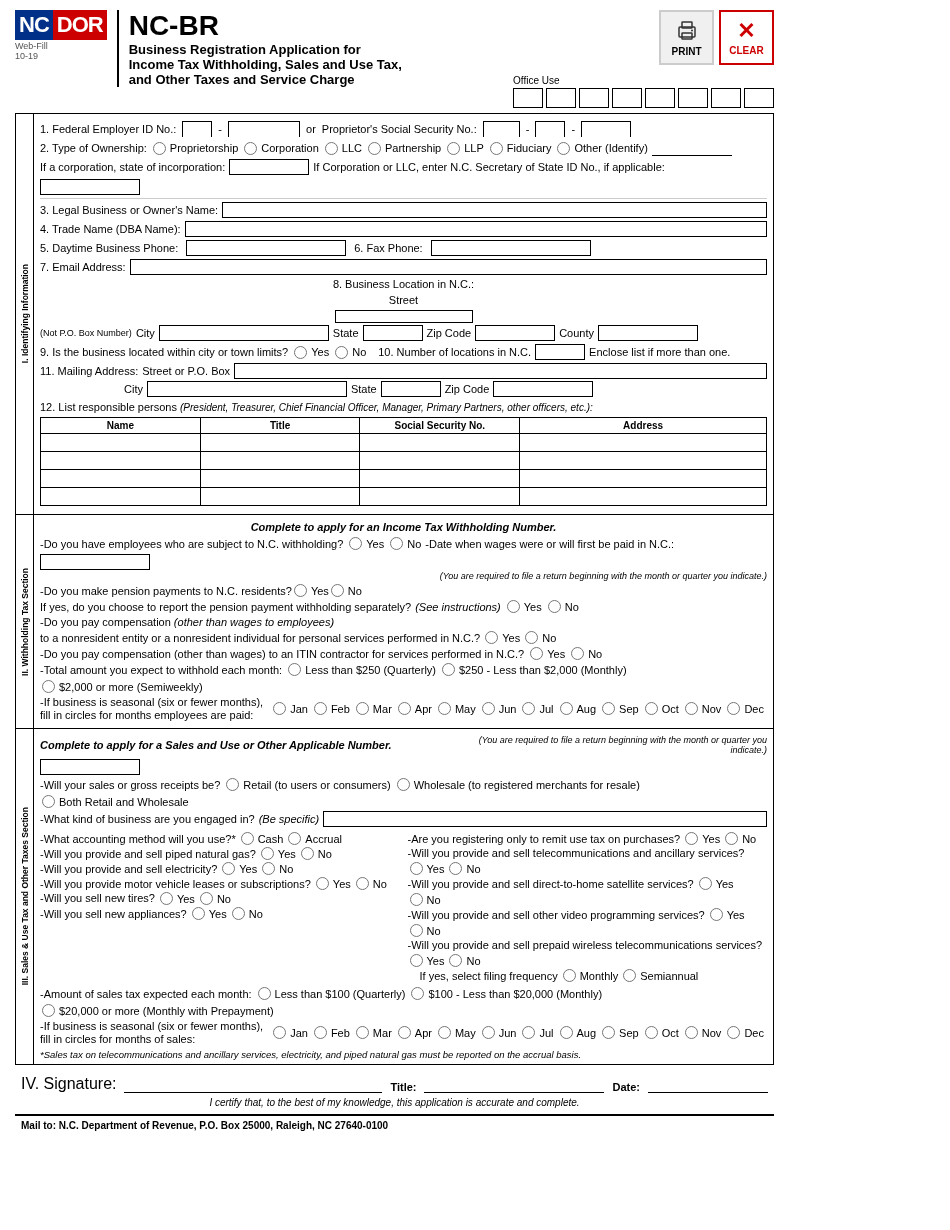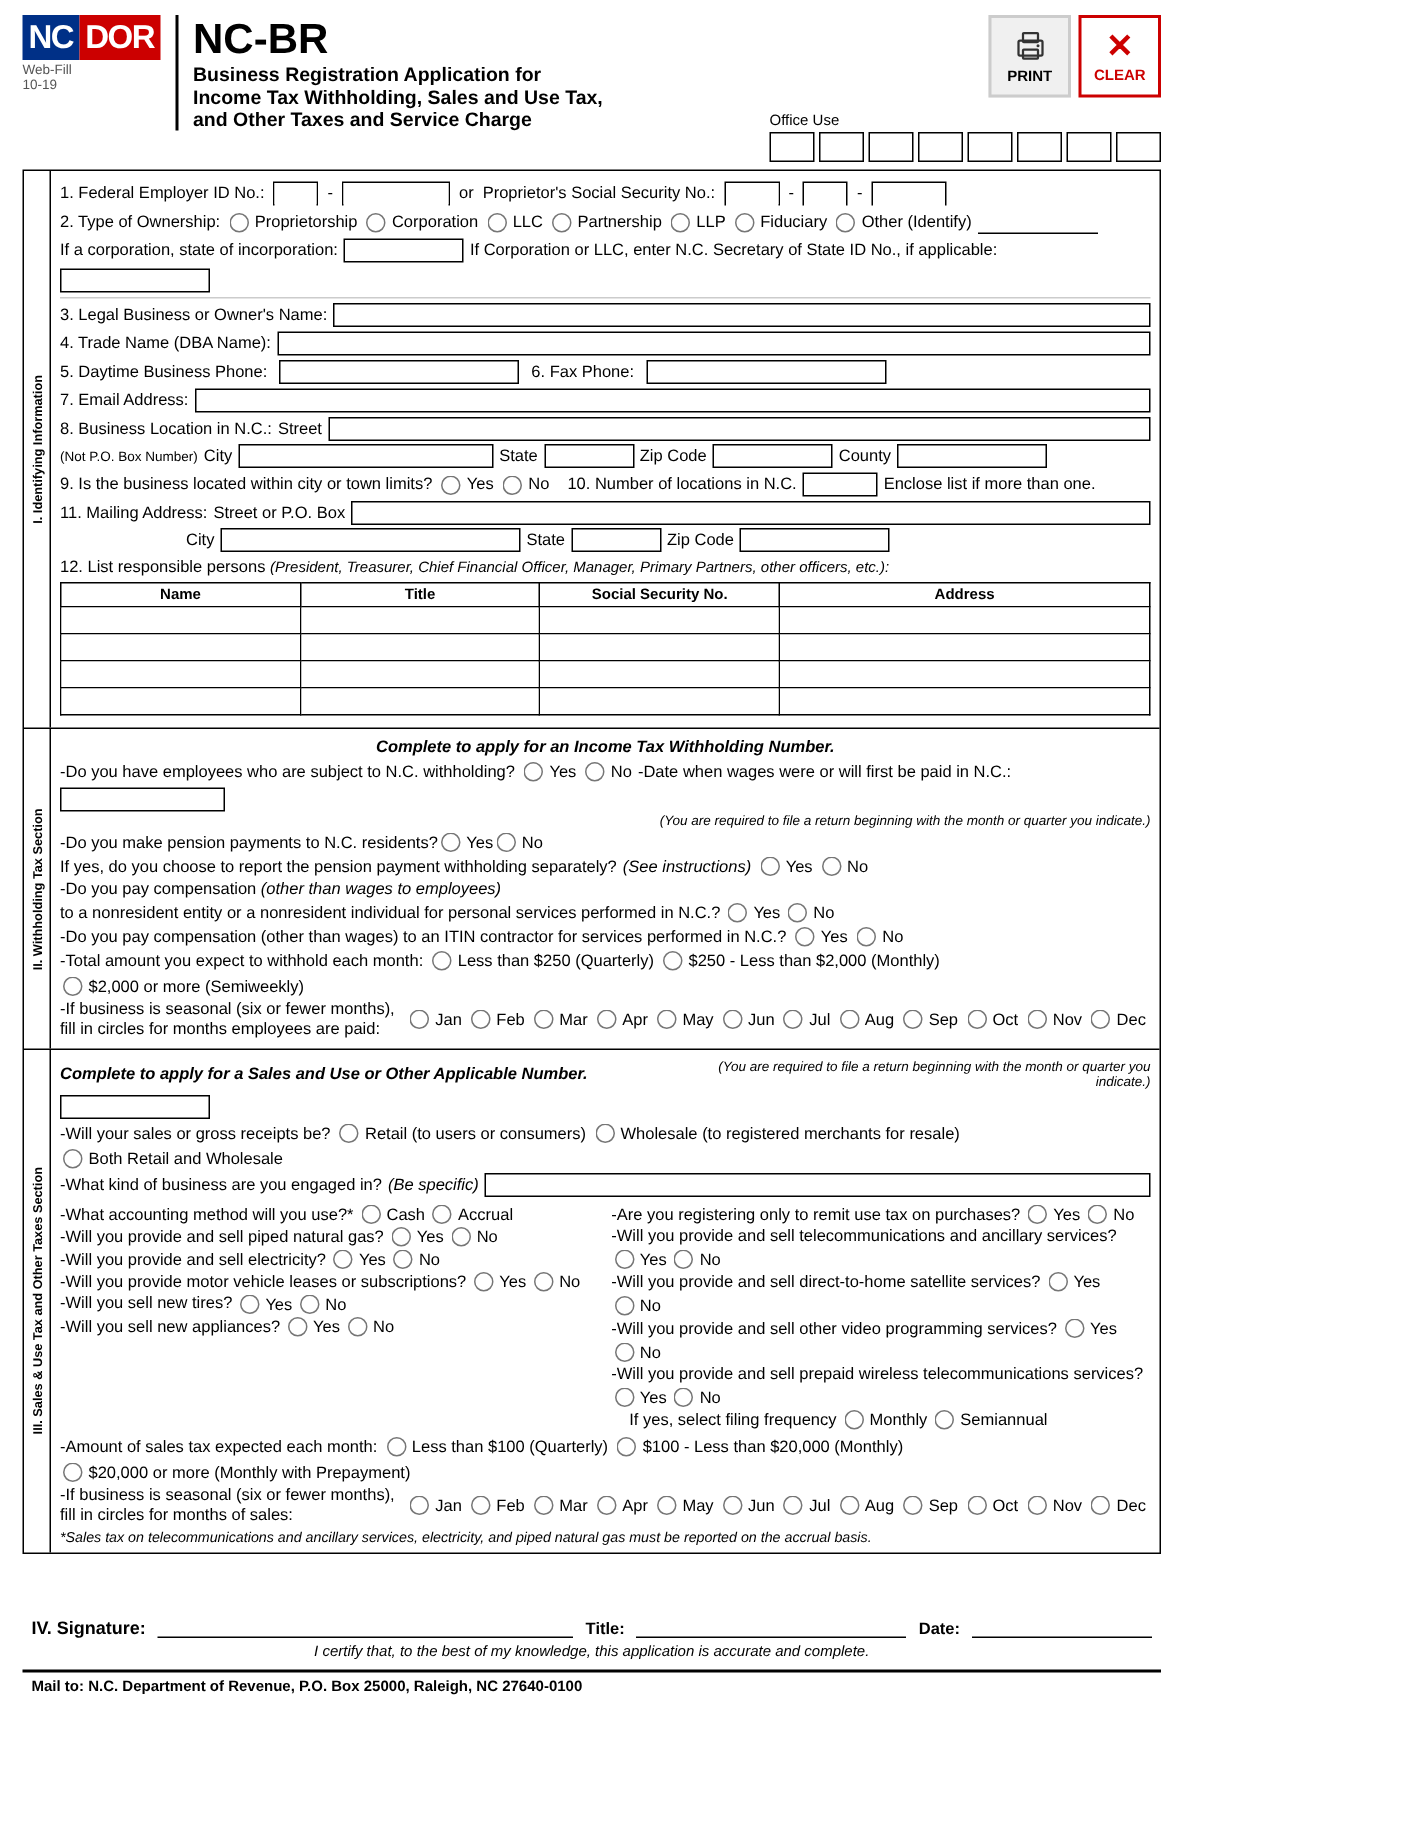--- a/index.html
+++ b/index.html
@@ -194,21 +194,21 @@
           <span>6.  Fax Phone:</span>
           <input type="text" style="width: 160px; height: 16px; border: 1px solid rgb(0, 0, 0); font-size: 10px; padding: 0px 2px;">
         </div>
 
         <div style="display:flex; align-items:center; gap:4px; margin:3px 0;">
           <span>7.  Email Address:</span>
           <input type="text" style="flex: 1 1 0%; height: 16px; border: 1px solid rgb(0, 0, 0); font-size: 10px; padding: 0px 2px;">
         </div>
 
         <div style="margin:3px 0;">
-          <div style="display:flex; align-items:center; gap:4px; margin-bottom:2px;">
+          <div style="display:flex; align-items:center; gap:4px; margin-bottom:2px;flex-direction:column;">
             <span>8.  Business Location in N.C.:</span>
             <span>Street</span>
             <input type="text" style="flex: 1 1 0%; height: 16px; border: 1px solid rgb(0, 0, 0); font-size: 10px; padding: 0px 2px;">
           </div>
           <div style="display:flex; align-items:center; gap:4px;">
             <span style="font-size:9px;">(Not P.O. Box Number)</span>
             <span>City</span>
             <input type="text" style="width: 170px; height: 16px; border: 1px solid rgb(0, 0, 0); font-size: 10px; padding: 0px 2px;">
             <span>State</span>
             <input type="text" style="width: 60px; height: 16px; border: 1px solid rgb(0, 0, 0); font-size: 10px; padding: 0px 2px;">
@@ -710,21 +710,21 @@
 
         <div style="font-style:italic; font-size:9.5px; margin-top:4px;">*Sales tax on telecommunications and ancillary services, electricity, and piped natural gas must be reported on the accrual basis.</div>
 
       </div>
     </div>
 
   </div>
 
   <div style="padding:10px 6px 6px 6px;">
     <div style="display:flex; align-items:flex-end; gap:8px; margin-bottom:4px;">
-      <span style="font-weight:bold; white-space:nowrap; font-size:12px;margin-top:32px;">IV. Signature:</span>
+      <span style="font-weight:normal; white-space:nowrap; font-size:16px;">IV. Signature:</span>
       <input type="text" style="flex: 1 1 0%; border-top: none; border-right: none; border-left: none; border-image: initial; border-bottom: 1px solid rgb(0, 0, 0); outline: none; font-size: 10px; height: 18px;">
       <span style="font-weight:bold; white-space:nowrap;">Title:</span>
       <input type="text" style="width: 180px; border-top: none; border-right: none; border-left: none; border-image: initial; border-bottom: 1px solid rgb(0, 0, 0); outline: none; font-size: 10px; height: 18px;">
       <span style="font-weight:bold; white-space:nowrap;">Date:</span>
       <input type="text" style="width: 120px; border-top: none; border-right: none; border-left: none; border-image: initial; border-bottom: 1px solid rgb(0, 0, 0); outline: none; font-size: 10px; height: 18px;">
     </div>
     <div style="text-align:center; font-style:italic; font-size:10px;">I certify that, to the best of my knowledge, this application is accurate and complete.</div>
   </div>
 
   <div style="border-top:2px solid #000; padding:4px 6px; font-size:10px; font-weight:bold;">Mail to:  N.C. Department of Revenue, P.O. Box 25000, Raleigh, NC 27640-0100</div>

